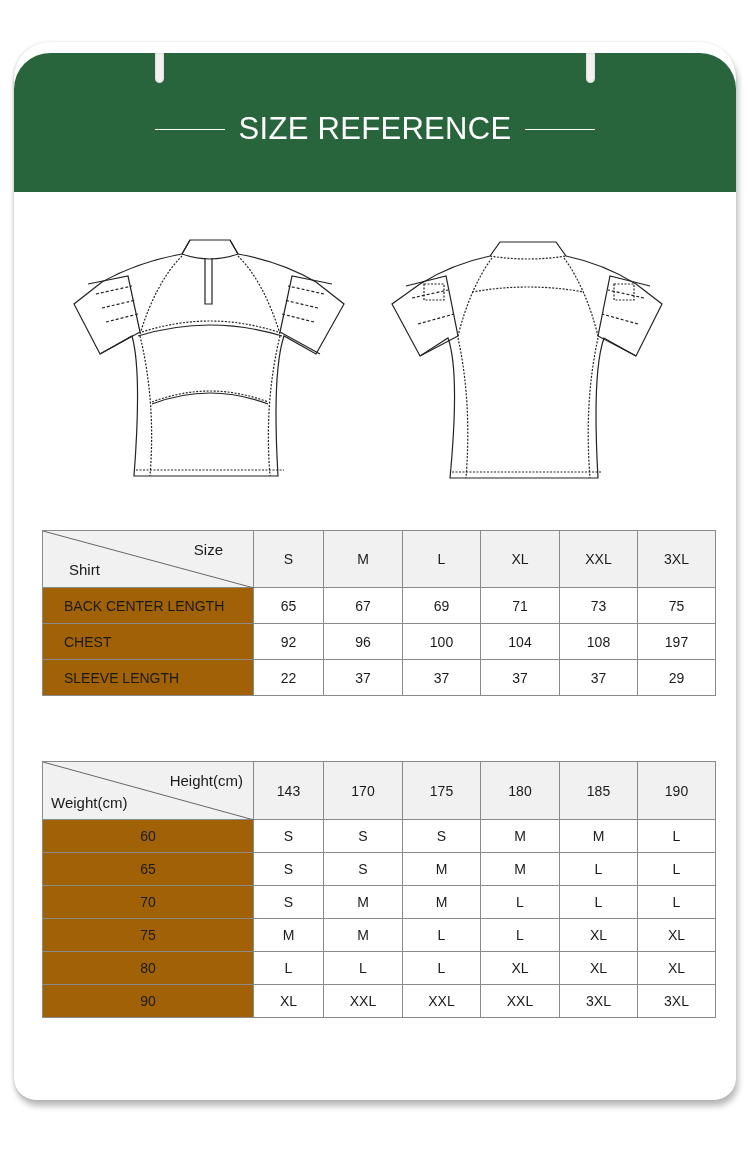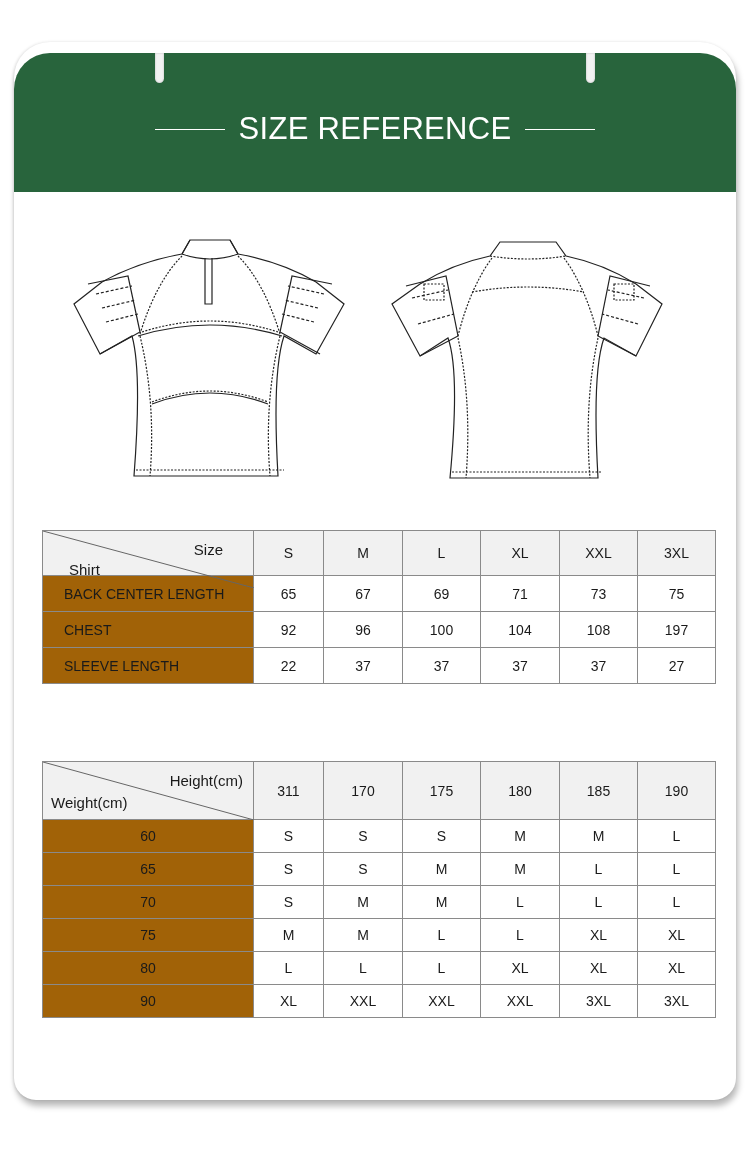--- a/index.html
+++ b/index.html
@@ -107,21 +107,21 @@
   <colgroup>
     <col style="width:211px">
       <col style="width:70px">
       <col style="width:79px">
       <col style="width:78px">
       <col style="width:79px">
       <col style="width:78px">
       <col style="width:78px">
   </colgroup>
   <tbody>
-      <tr class="head" style="height:45px">
+      <tr class="head" style="height:57px">
     <td class="corner">
       <svg width="211" height="57">
             <line x1="0" y1="0" x2="211" y2="57" stroke="#666" stroke-width="1"></line>
           </svg>
       <span class="c-top" style="right:30px;top:10px">Size</span>
       <span class="c-bot" style="left:26px;top:30px">Shirt</span>
     </td>
     <td>S</td>
     <td>M</td>
     <td>L</td>
@@ -147,21 +147,21 @@
     <td>108</td>
     <td>197</td>
   </tr>
   <tr style="height:36px">
     <td class="lbl">SLEEVE LENGTH</td>
     <td>22</td>
     <td>37</td>
     <td>37</td>
     <td>37</td>
     <td>37</td>
-    <td>27</td>
+    <td>29</td>
   </tr>
 </tbody>
   </table>
 
 <table class="grid" style="left:42px;top:761px;width:673px">
   <colgroup>
     <col style="width:211px">
       <col style="width:70px">
       <col style="width:79px">
       <col style="width:78px">
@@ -171,21 +171,21 @@
   </colgroup>
   <tbody>
       <tr class="head" style="height:58px">
     <td class="corner">
       <svg width="211" height="58">
             <line x1="0" y1="0" x2="211" y2="58" stroke="#666" stroke-width="1"></line>
           </svg>
       <span class="c-top" style="right:10px;top:10px">Height(cm)</span>
       <span class="c-bot" style="left:8px;top:32px">Weight(cm)</span>
     </td>
-    <td>311</td>
+    <td>143</td>
     <td>170</td>
     <td>175</td>
     <td>180</td>
     <td>185</td>
     <td>190</td>
   </tr>
   <tr style="height:33px">
     <td class="lbl num">60</td>
     <td>S</td>
     <td>S</td>

